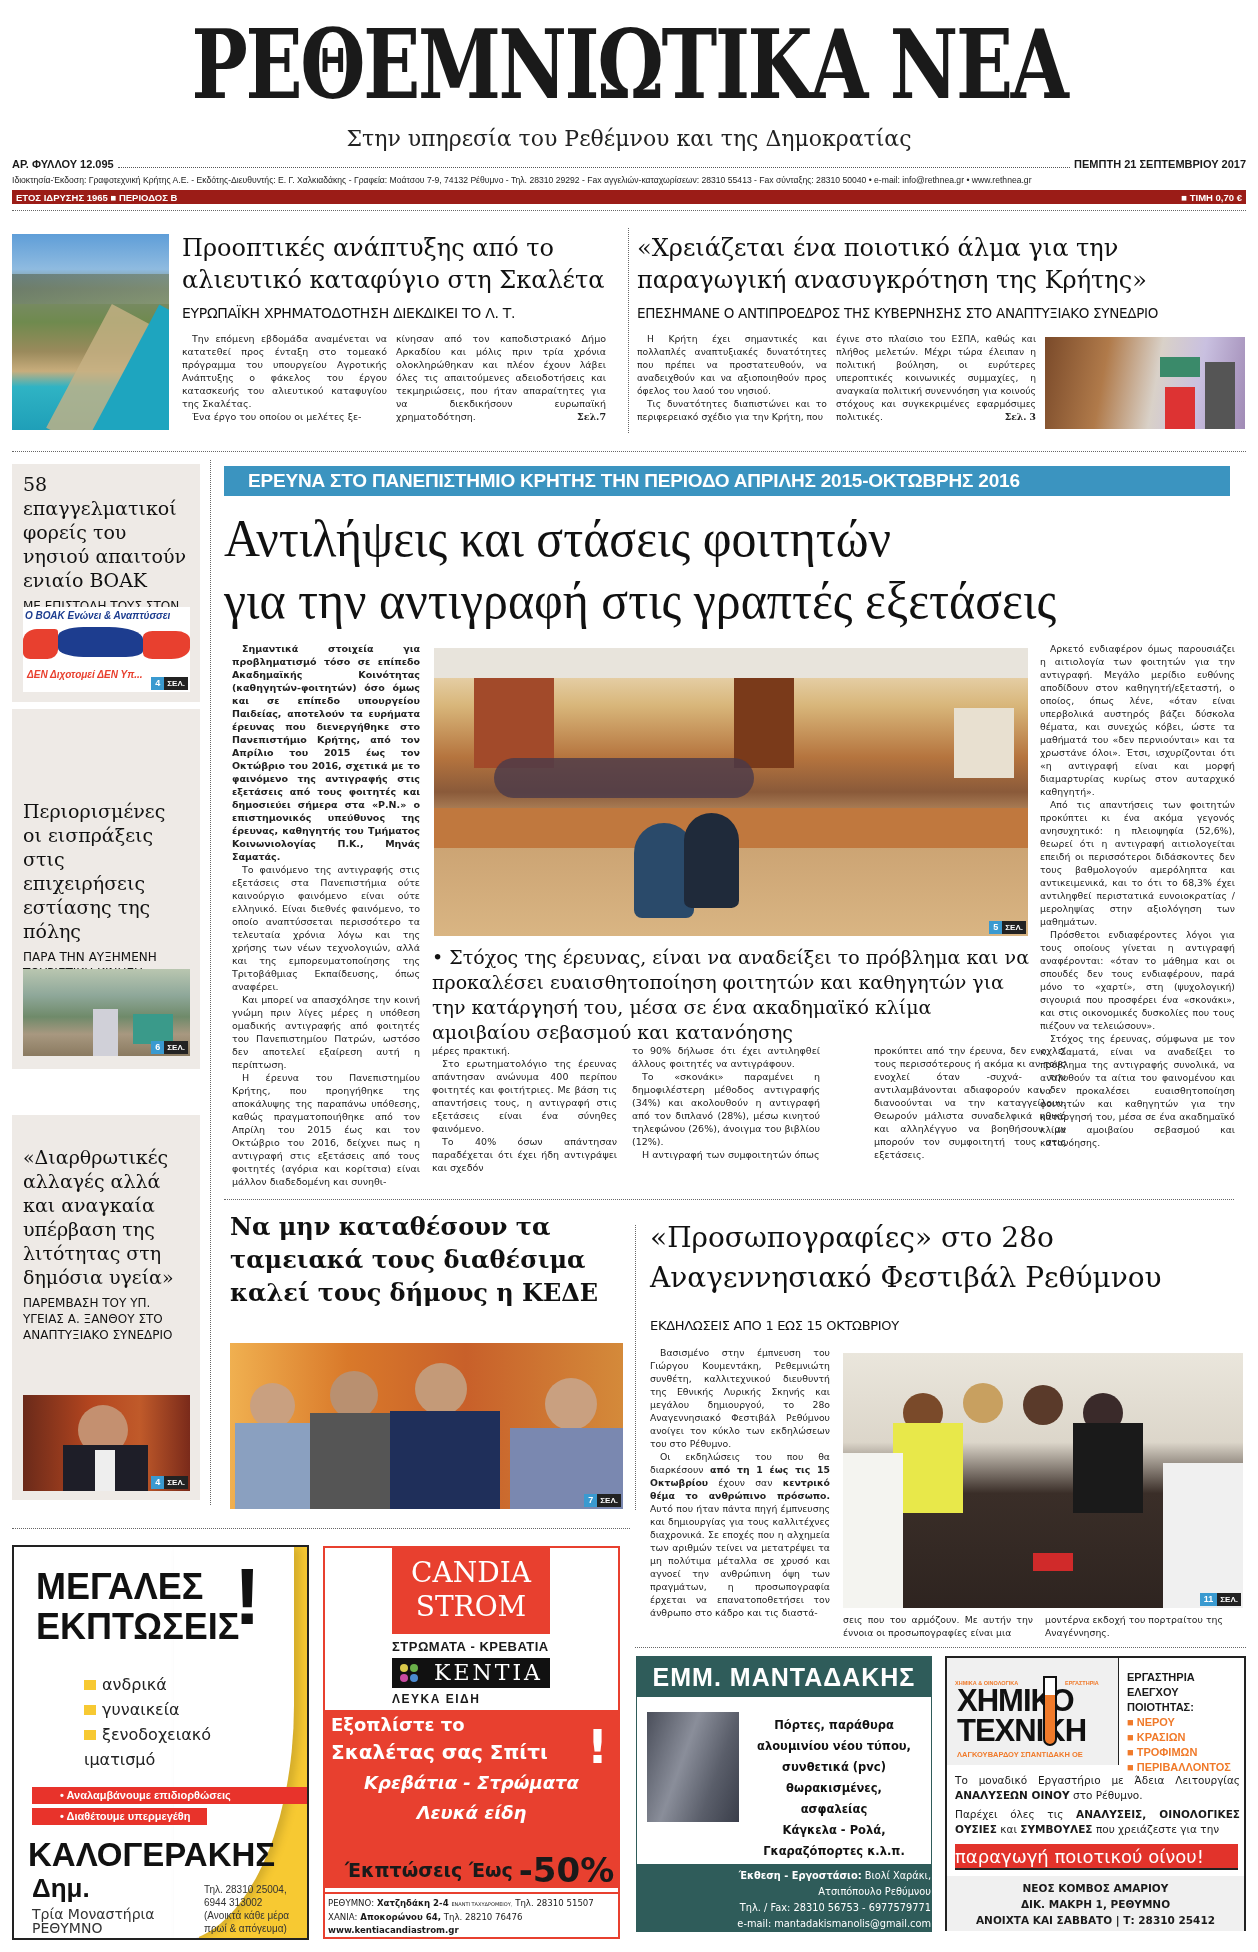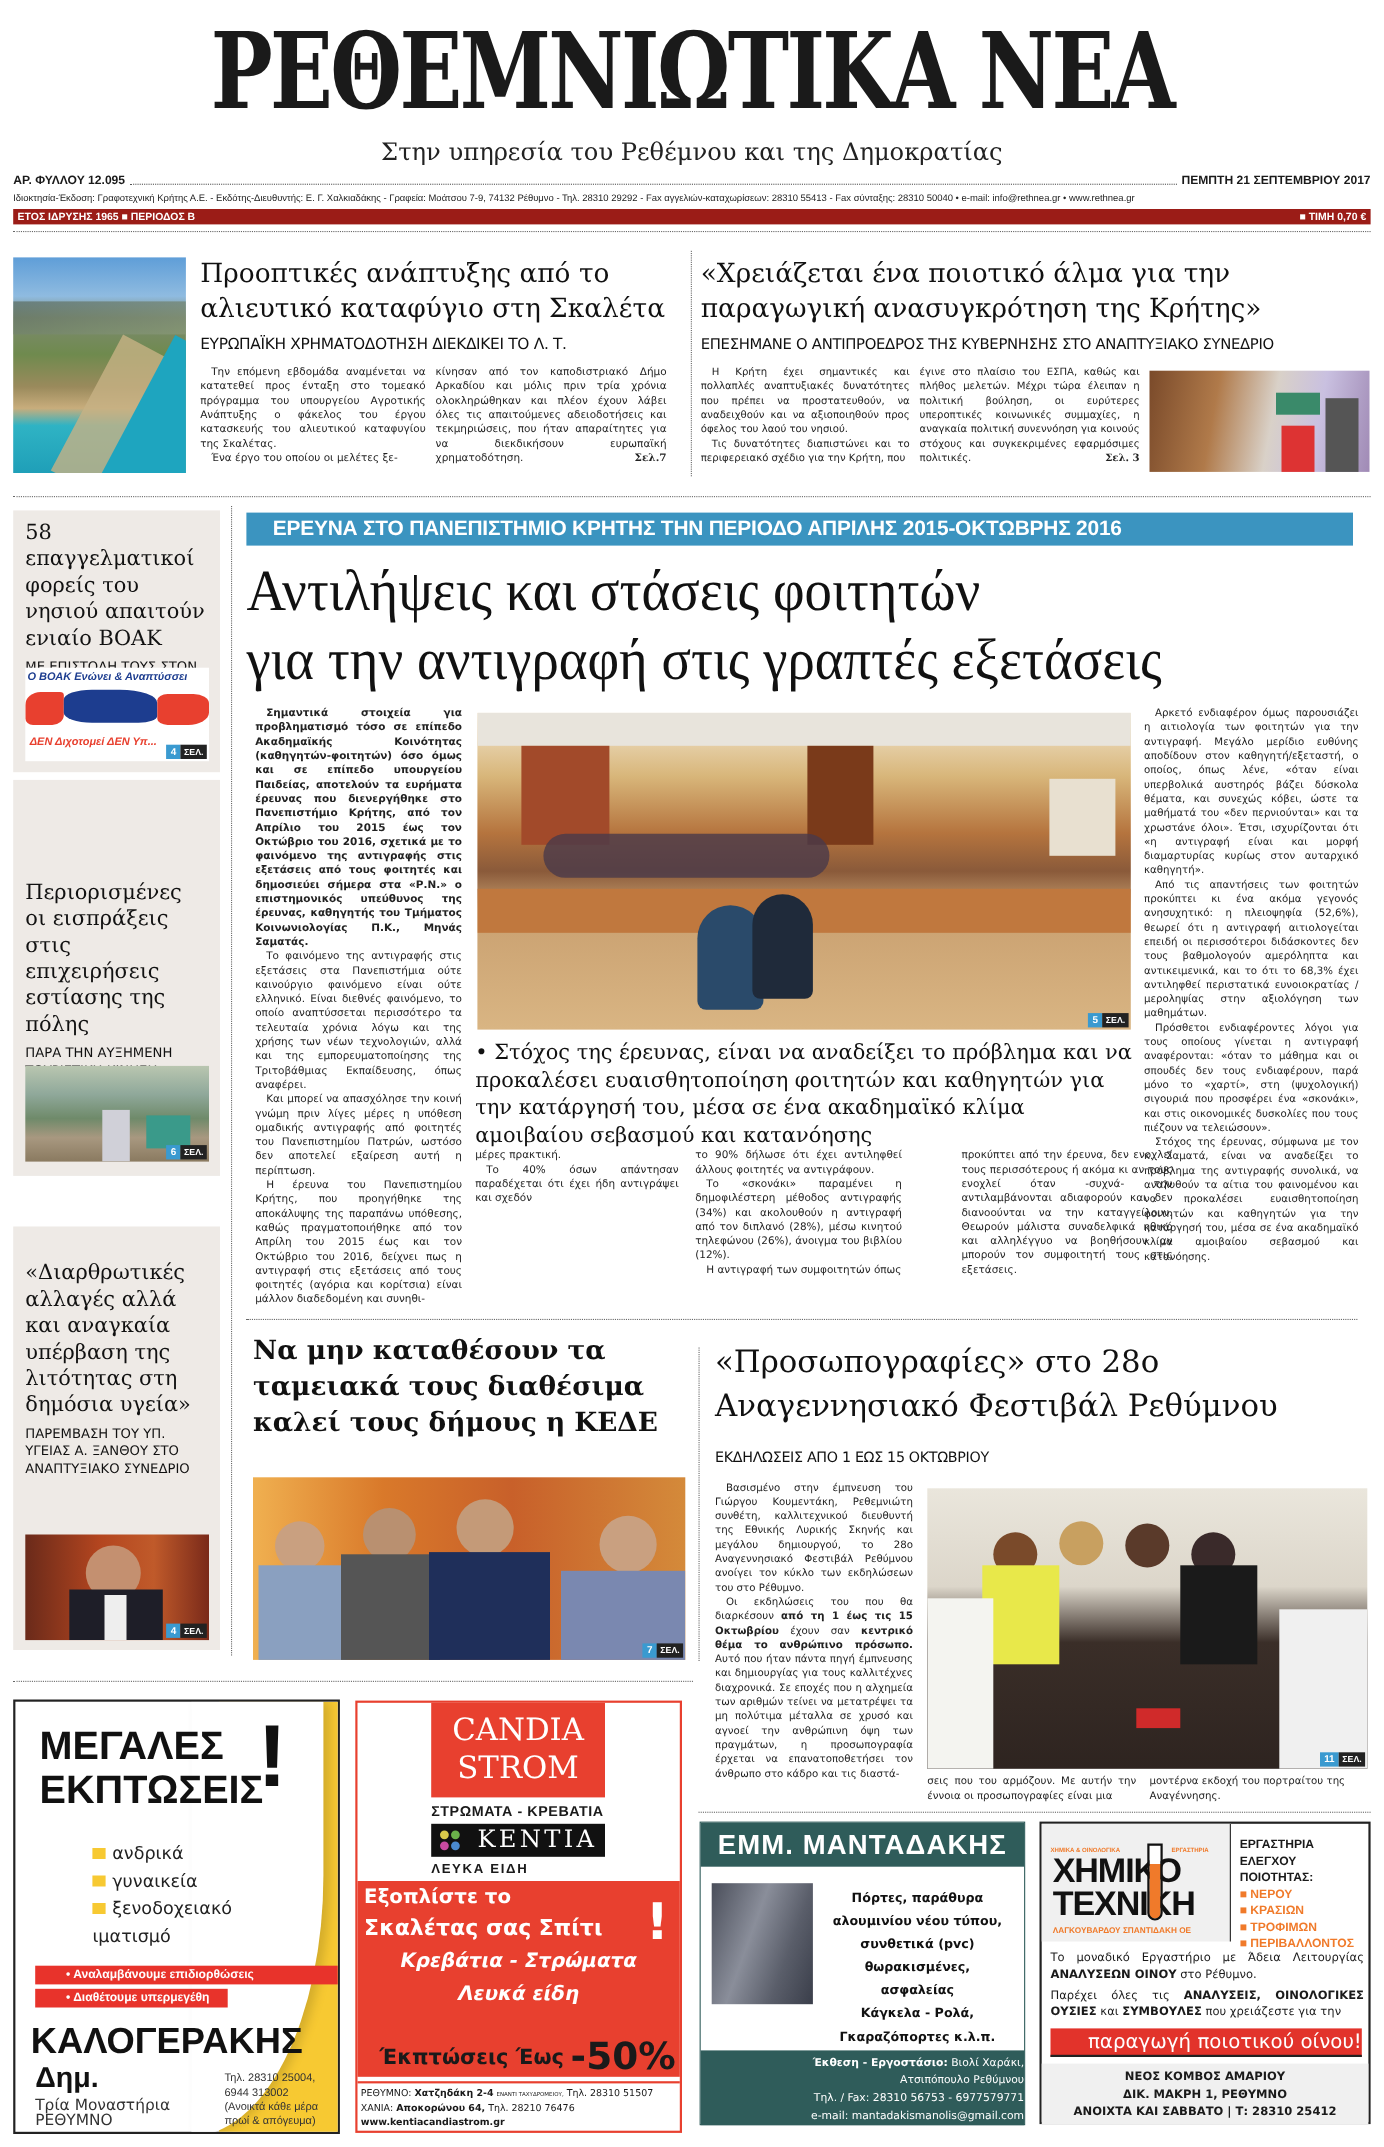--- a/index.html
+++ b/index.html
@@ -157,20 +157,21 @@
   <div class="badge">
       <span class="num">5</span>
       <span class="sel">ΣΕΛ.</span>
     </div>
 </div>
 
 <div class="abs h-serif" style="left:432px;top:945px;width:600px;font-size:19px;line-height:25px">• Στόχος της έρευνας, είναι να αναδείξει το πρόβλημα και να προκαλέσει ευαισθητοποίηση φοιτητών και καθηγητών για την κατάργησή του, μέσα σε ένα ακαδημαϊκό κλίμα αμοιβαίου σεβασμού και κατανόησης</div>
 
 <div class="abs body" style="left:432px;top:1044px;width:185px">
   <div>μέρες πρακτική.</div>
+  <p>Στο ερωτηματολόγιο της έρευνας απάντησαν ανώνυμα 400 περίπου φοιτητές και φοιτήτριες. Με βάση τις απαντήσεις τους, η αντιγραφή στις εξετάσεις είναι ένα σύνηθες φαινόμενο.</p>
   <p>Το 40% όσων απάντησαν παραδέχεται ότι έχει ήδη αντιγράψει και σχεδόν</p>
 </div>
 <div class="abs body" style="left:632px;top:1044px;width:188px">
   <p style="text-indent:0">το 90% δήλωσε ότι έχει αντιληφθεί άλλους φοιτητές να αντιγράφουν.</p>
   <p>Το «σκονάκι» παραμένει η δημοφιλέστερη μέθοδος αντιγραφής (34%) και ακολουθούν η αντιγραφή από τον διπλανό (28%), μέσω κινητού τηλεφώνου (26%), άνοιγμα του βιβλίου (12%).</p>
   <p>Η αντιγραφή των συμφοιτητών όπως</p>
 </div>
 <div class="abs body" style="left:874px;top:1044px;width:192px">
   <p style="text-indent:0">προκύπτει από την έρευνα, δεν ενοχλεί τους περισσότερους ή ακόμα κι αν τους ενοχλεί όταν -συχνά- την αντιλαμβάνονται αδιαφορούν και δεν διανοούνται να την καταγγείλουν. Θεωρούν μάλιστα συναδελφικά ηθικό και αλληλέγγυο να βοηθήσουν αν μπορούν τον συμφοιτητή τους στις εξετάσεις.</p>
 </div>
@@ -326,19 +327,19 @@
     <div>ΕΡΓΑΣΤΗΡΙΑ ΕΛΕΓΧΟΥ ΠΟΙΟΤΗΤΑΣ:</div>
     <div style="color:#f07a2a">■ <span>ΝΕΡΟΥ</span></div>
     <div style="color:#f07a2a">■ <span>ΚΡΑΣΙΩΝ</span></div>
     <div style="color:#f07a2a">■ <span>ΤΡΟΦΙΜΩΝ</span></div>
     <div style="color:#f07a2a">■ <span>ΠΕΡΙΒΑΛΛΟΝΤΟΣ</span></div>
   </div>
   <div style="position:absolute;left:8px;top:115px;width:285px;font-size:10.5px;line-height:15px;text-align:justify">
     <div><span>Το μοναδικό Εργαστήριο με Άδεια Λειτουργίας </span><b>ΑΝΑΛΥΣΕΩΝ ΟΙΝΟΥ</b><span> στο Ρέθυμνο.</span></div>
     <div style="margin-top:4px"><span>Παρέχει όλες τις </span><b>ΑΝΑΛΥΣΕΙΣ, ΟΙΝΟΛΟΓΙΚΕΣ ΟΥΣΙΕΣ</b><span> και </span><b>ΣΥΜΒΟΥΛΕΣ</b><span> που χρειάζεστε για την</span></div>
   </div>
-  <div style="position:absolute;left:8px;top:186px;width:283px;height:26px;background:#e2332b;color:#fff;font-size:18px;text-align:right;line-height:26px;border-bottom:2px solid #222">παραγωγή ποιοτικού οίνου!</div>
+  <div style="position:absolute;left:8px;top:186px;width:283px;height:26px;background:#e2332b;color:#fff;font-size:18px;text-align:left;line-height:26px;border-bottom:2px solid #222">παραγωγή ποιοτικού οίνου!</div>
   <div style="position:absolute;left:0;top:218px;width:297px;height:55px;background:#f0f0f0;text-align:center;font-size:10.5px;font-weight:bold;line-height:16px;padding-top:4px">
     <div>ΝΕΟΣ ΚΟΜΒΟΣ ΑΜΑΡΙΟΥ</div>
     <div>ΔΙΚ. ΜΑΚΡΗ 1, ΡΕΘΥΜΝΟ</div>
     <div>ΑΝΟΙΧΤΑ ΚΑΙ ΣΑΒΒΑΤΟ | Τ: 28310 25412</div>
   </div>
 </div>
 
 </body></html>

